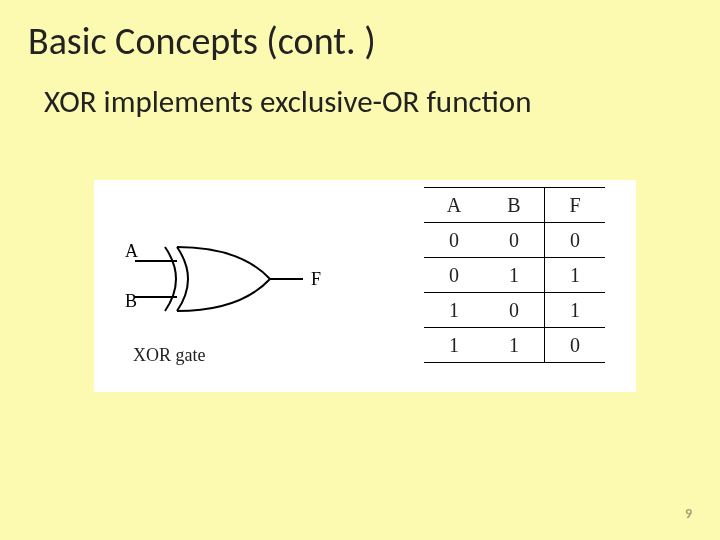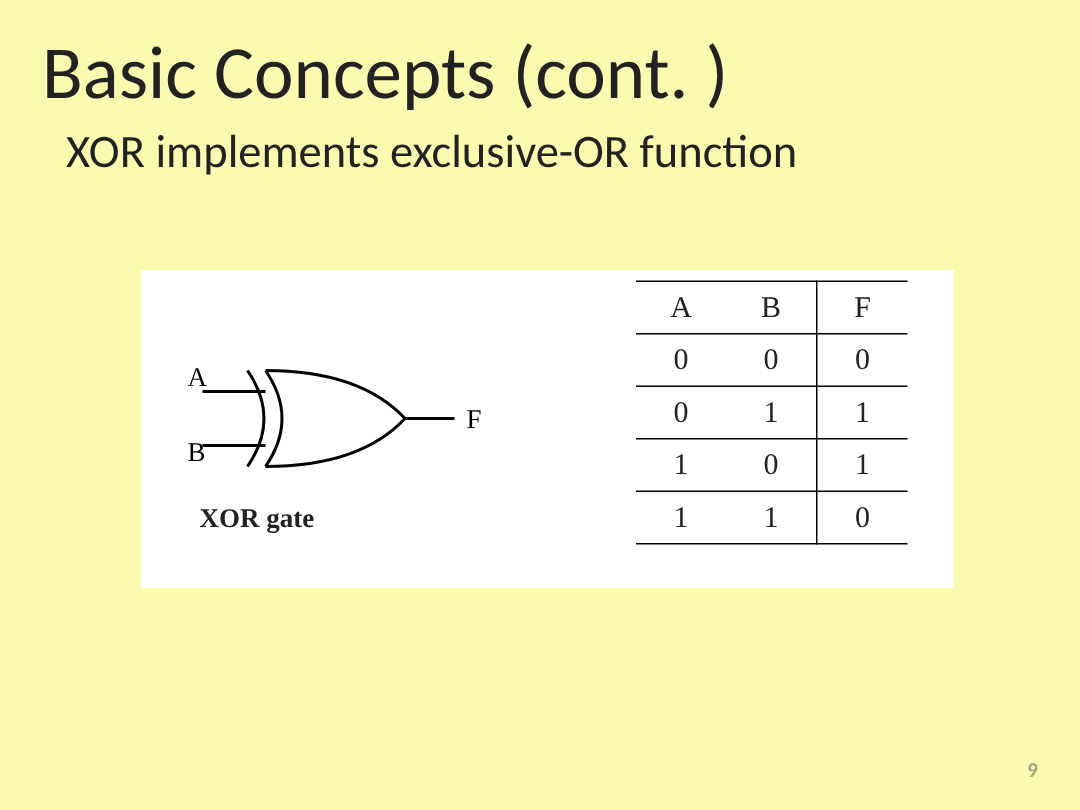--- a/index.html
+++ b/index.html
@@ -10,21 +10,21 @@
     background: #fcfab0;
     font-family: Calibri, "Segoe UI", Arial, sans-serif;
     color: #222;
     position: relative;
     overflow: hidden;
   }
   .title {
     position: absolute;
     left: 28px;
     top: 18px;
-    font-size: 50px;
+    font-size: 38px;
     font-weight: 400;
     letter-spacing: 0px;
   }
   .subtitle {
     position: absolute;
     left: 44px;
     top: 82px;
     font-size: 31px;
     font-weight: 400;
   }
@@ -38,24 +38,23 @@
     border: 1px solid #ffffff;
   }
   .gate-svg {
     position: absolute;
     left: 10px;
     top: 38px;
   }
   .gate-caption {
     position: absolute;
     left: 38px;
-    top: 154px;
+    top: 164px;
     font-family: "Times New Roman", serif;
     font-size: 18px;
-    font-weight: bold;
   }
   .truth {
     position: absolute;
     right: 30px;
     top: 6px;
     font-family: "Times New Roman", serif;
     font-size: 20px;
     border-collapse: collapse;
   }
   .truth th, .truth td {

